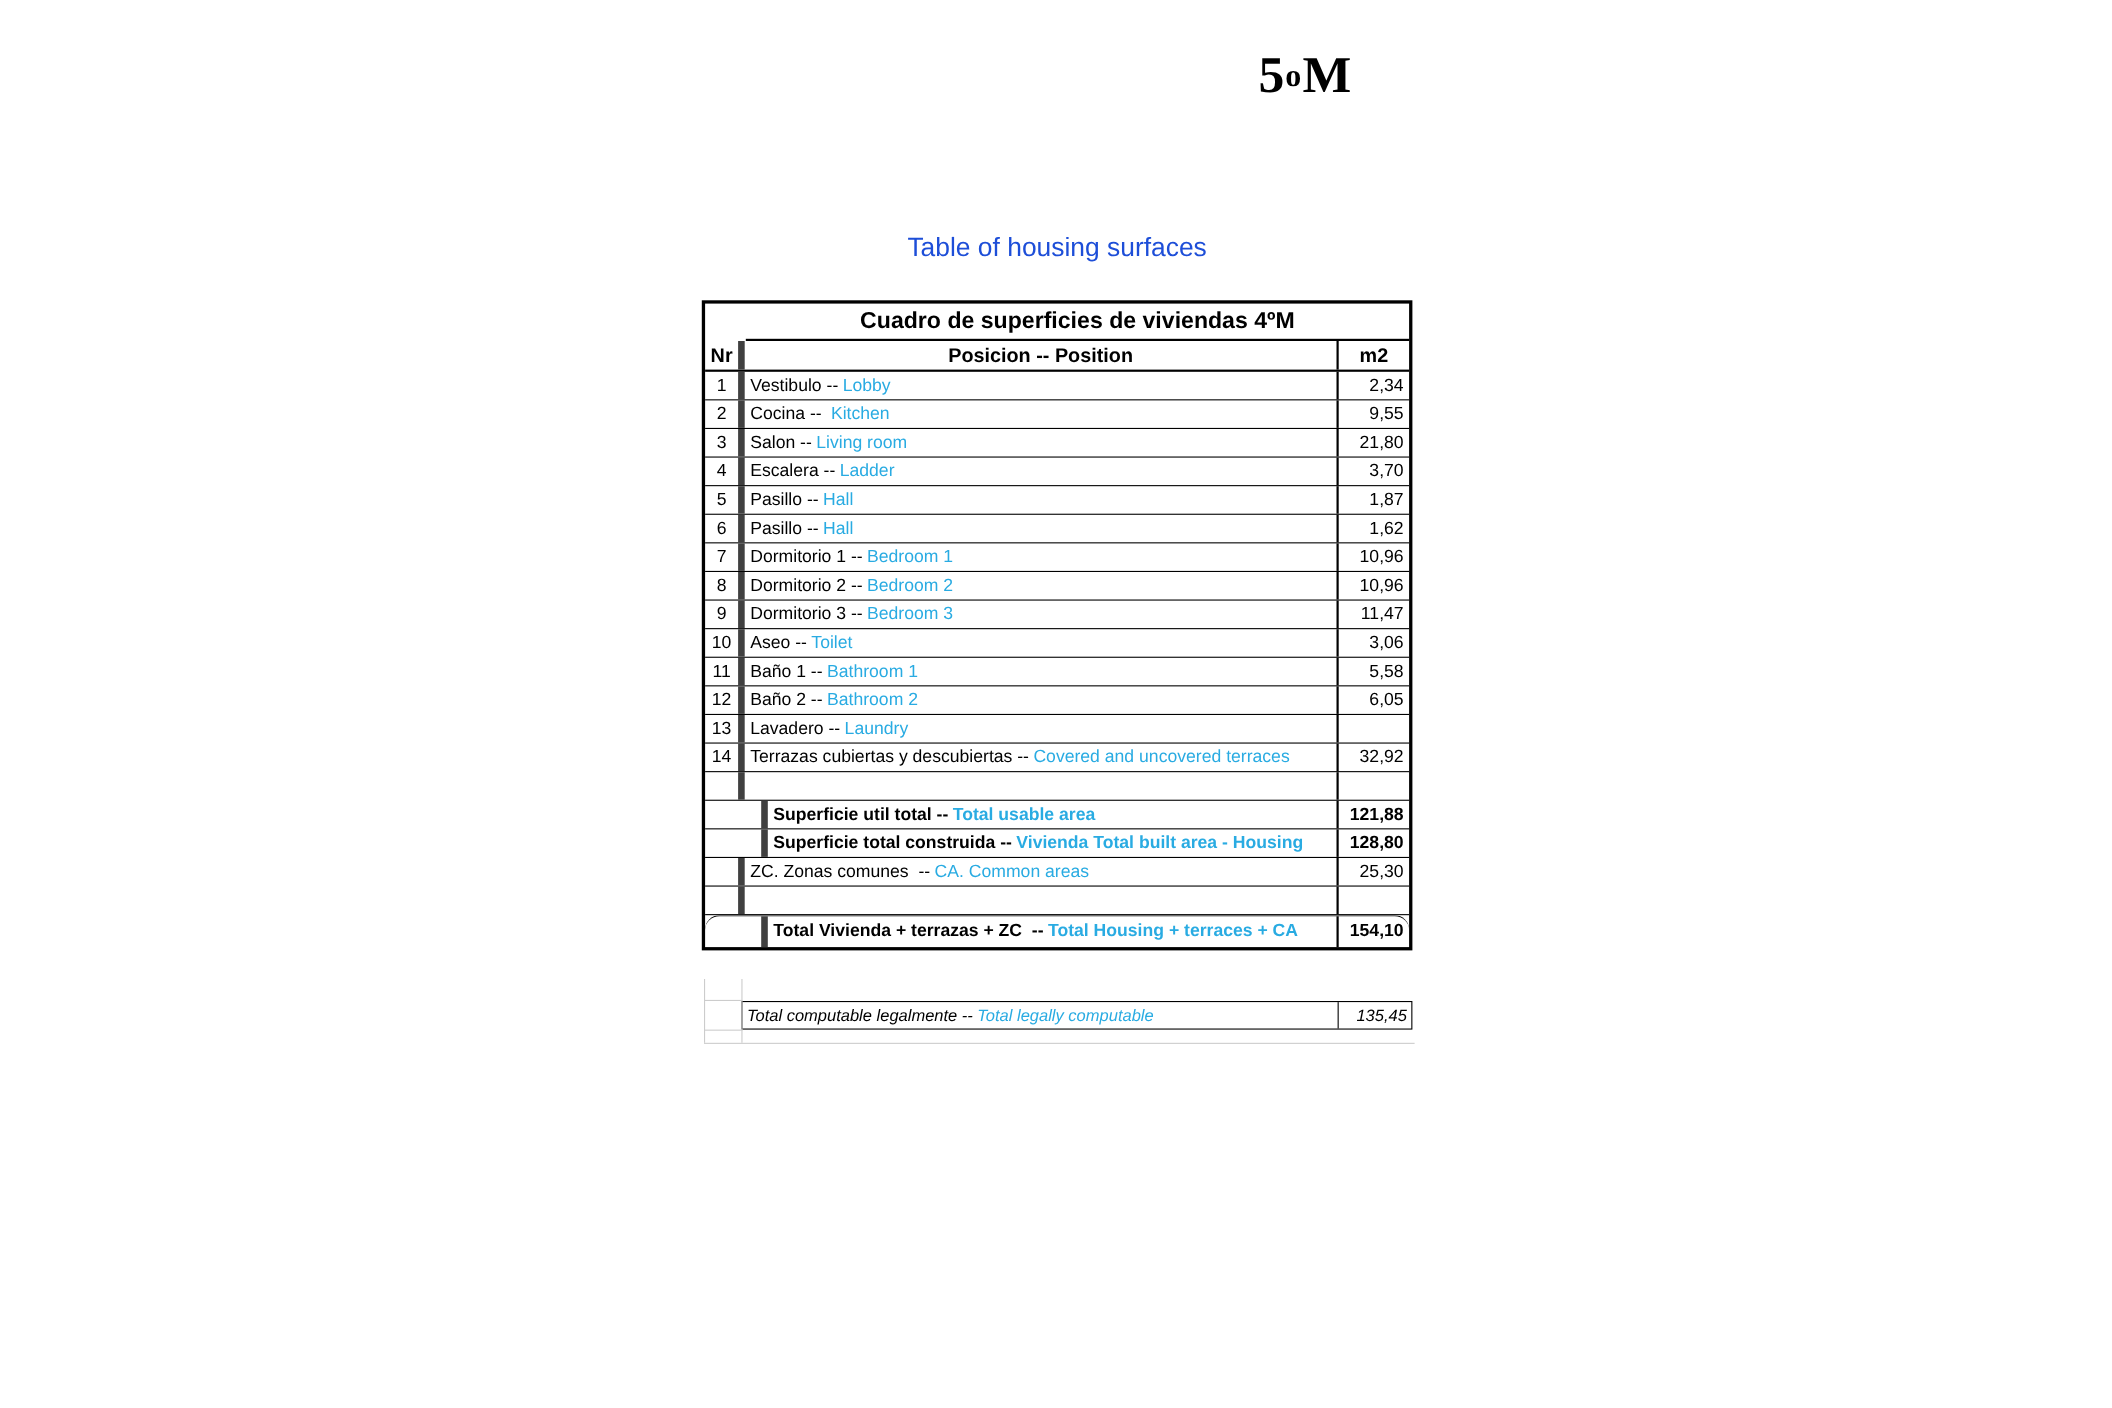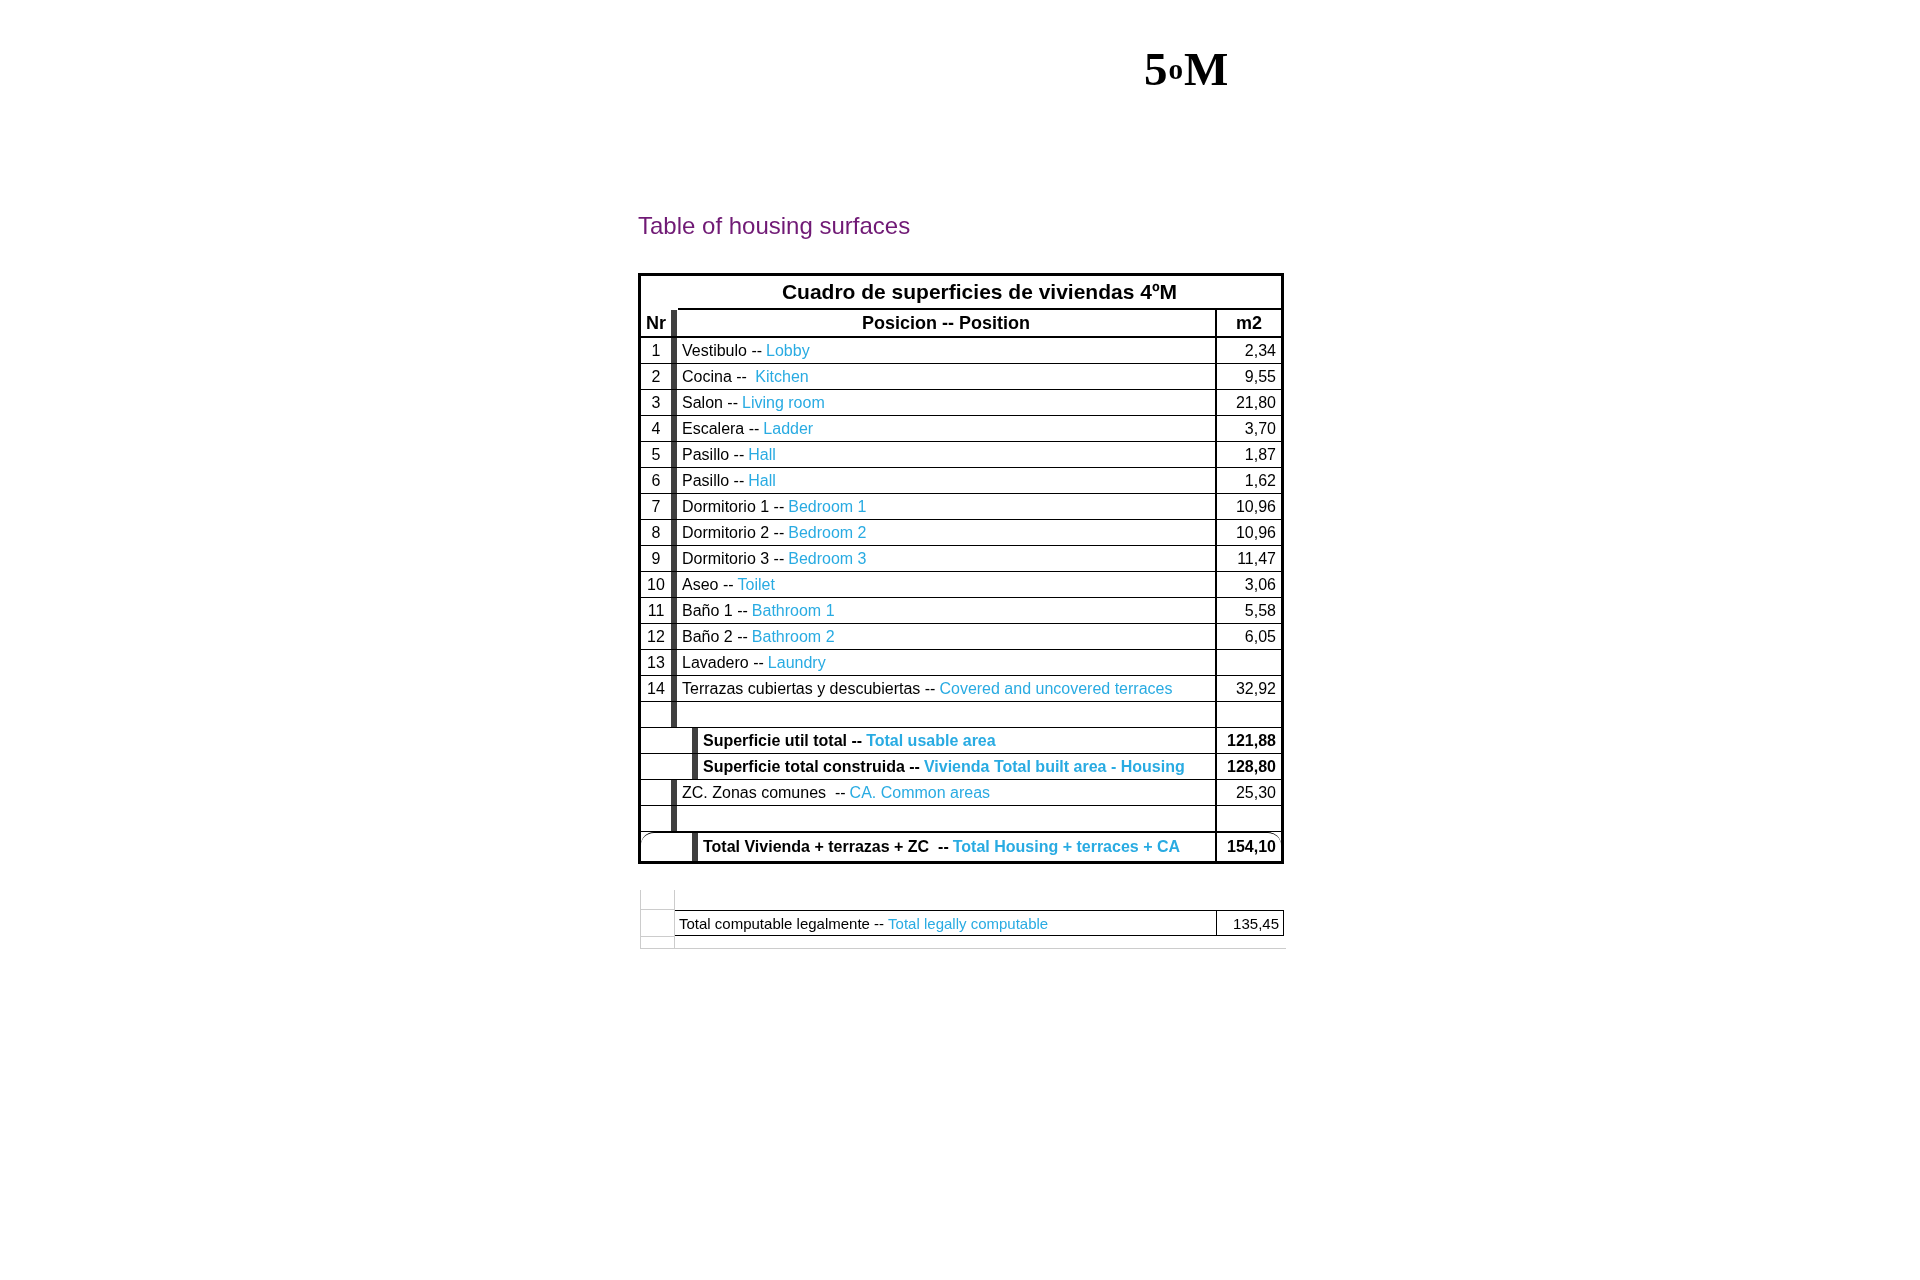--- a/index.html
+++ b/index.html
@@ -14,21 +14,21 @@
     position:absolute; left:1144px; top:42px;
     font-family:"Liberation Serif", serif; font-weight:bold; font-size:47px;
     letter-spacing:1px;
     text-align:center;
   }
   .apt-title sup { font-size:0.62em; vertical-align:6px; }
 
   
   .green-title {
     position:absolute; left:638px; top:212px; width:646px;
-    font-size:24px; color:#701a75;
+    text-align:center; font-size:24px; color:#1d4ed8;
   }
 
   
   .tbl {
     position:absolute; left:638px; top:273px; width:646px;
     border:3px solid #000; box-sizing:border-box; background:#fff;
   }
   .tbl-title { border-bottom:2.5px solid #000; text-align:center; padding:2px 0 3px 0;margin-left:37px; }
   .tbl-title .line1 { font-weight:bold; font-size:21px; line-height:27px; }
   .tbl-title .line2 { font-weight:bold; font-size:21px; line-height:27px; color:#29abe2; }
@@ -57,21 +57,21 @@
   .head-row .c-pos { justify-content:center; padding-left:0; }
   .head-row .c-m2 { justify-content:center; padding-right:0; }
 
   .en { color:#29abe2; margin-left:4px; }
   .bold { font-weight:bold;padding-left:21px; }
 
   
   .footer-row {
     position:absolute; left:674px; top:910px; width:610px; height:26px;
     display:flex; border:1.5px solid #000; box-sizing:border-box;
-    font-size:15px; background:#fff;
+    font-size:15px; background:#fff;font-style:italic;
   }
   .footer-label {
     flex:1; display:flex; align-items:center; padding-left:4px;
     border-right:1.5px solid #000; white-space:pre; overflow:hidden;
   }
   .footer-value {
     width:62px; display:flex; align-items:center; justify-content:flex-end;
     padding-right:4px;
   }
 

